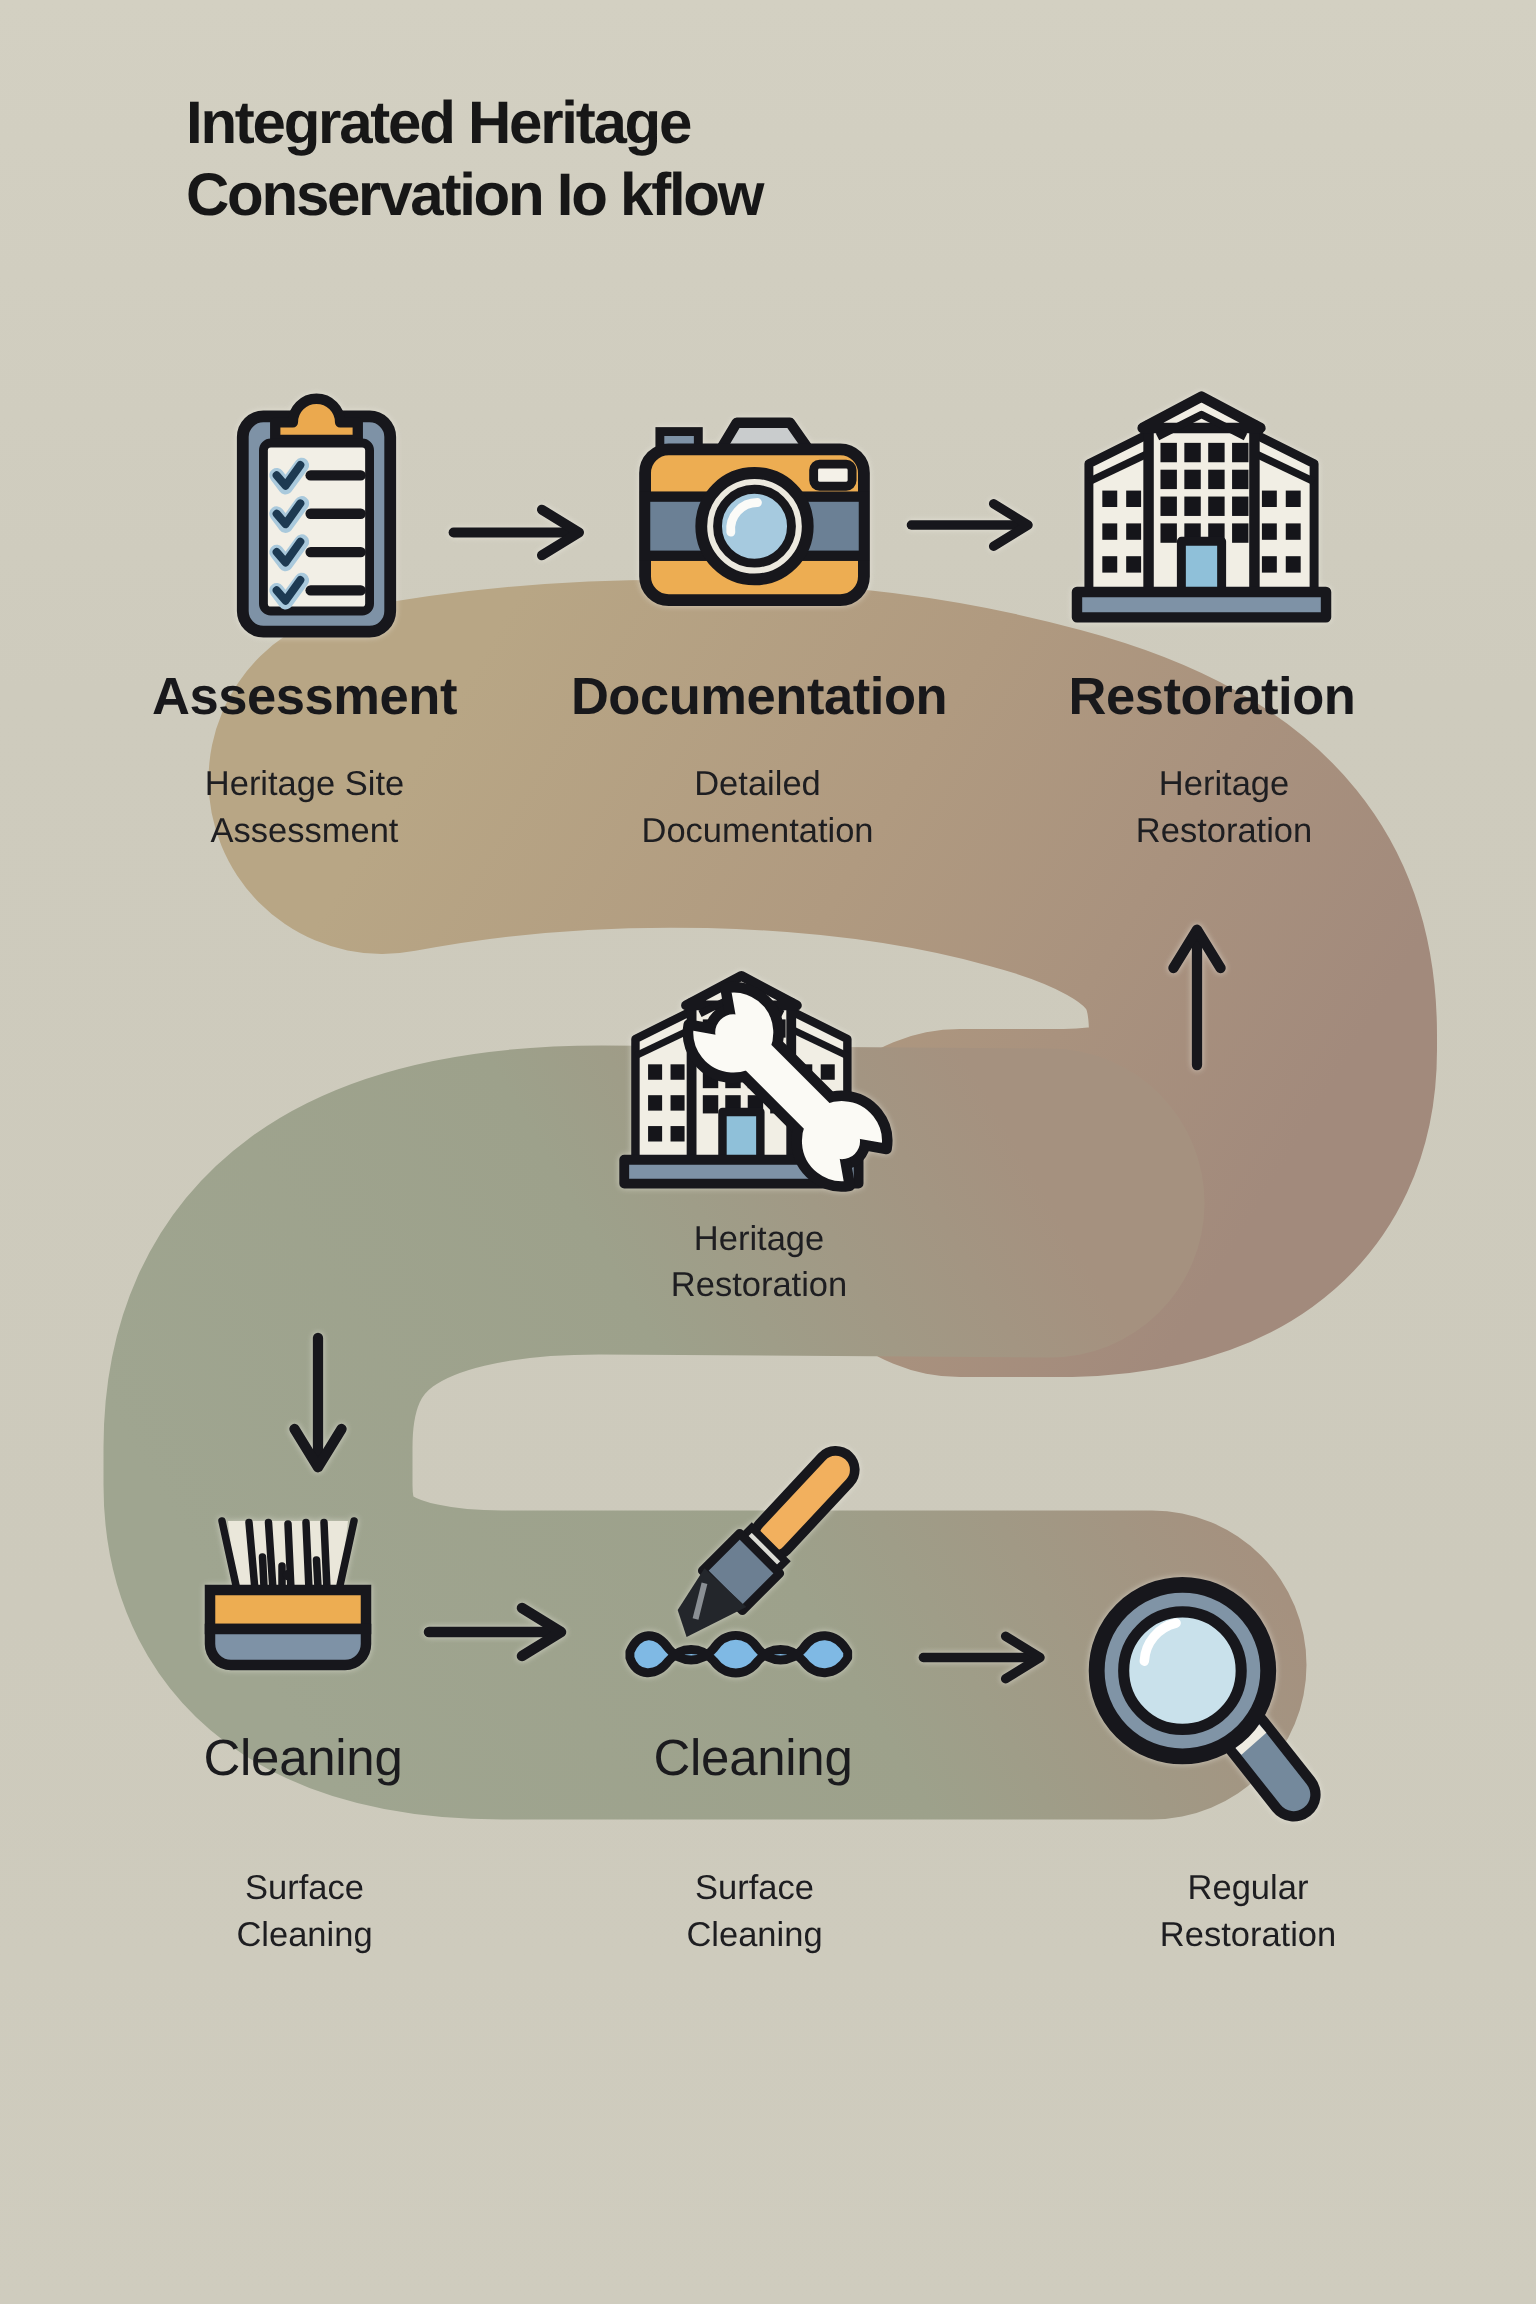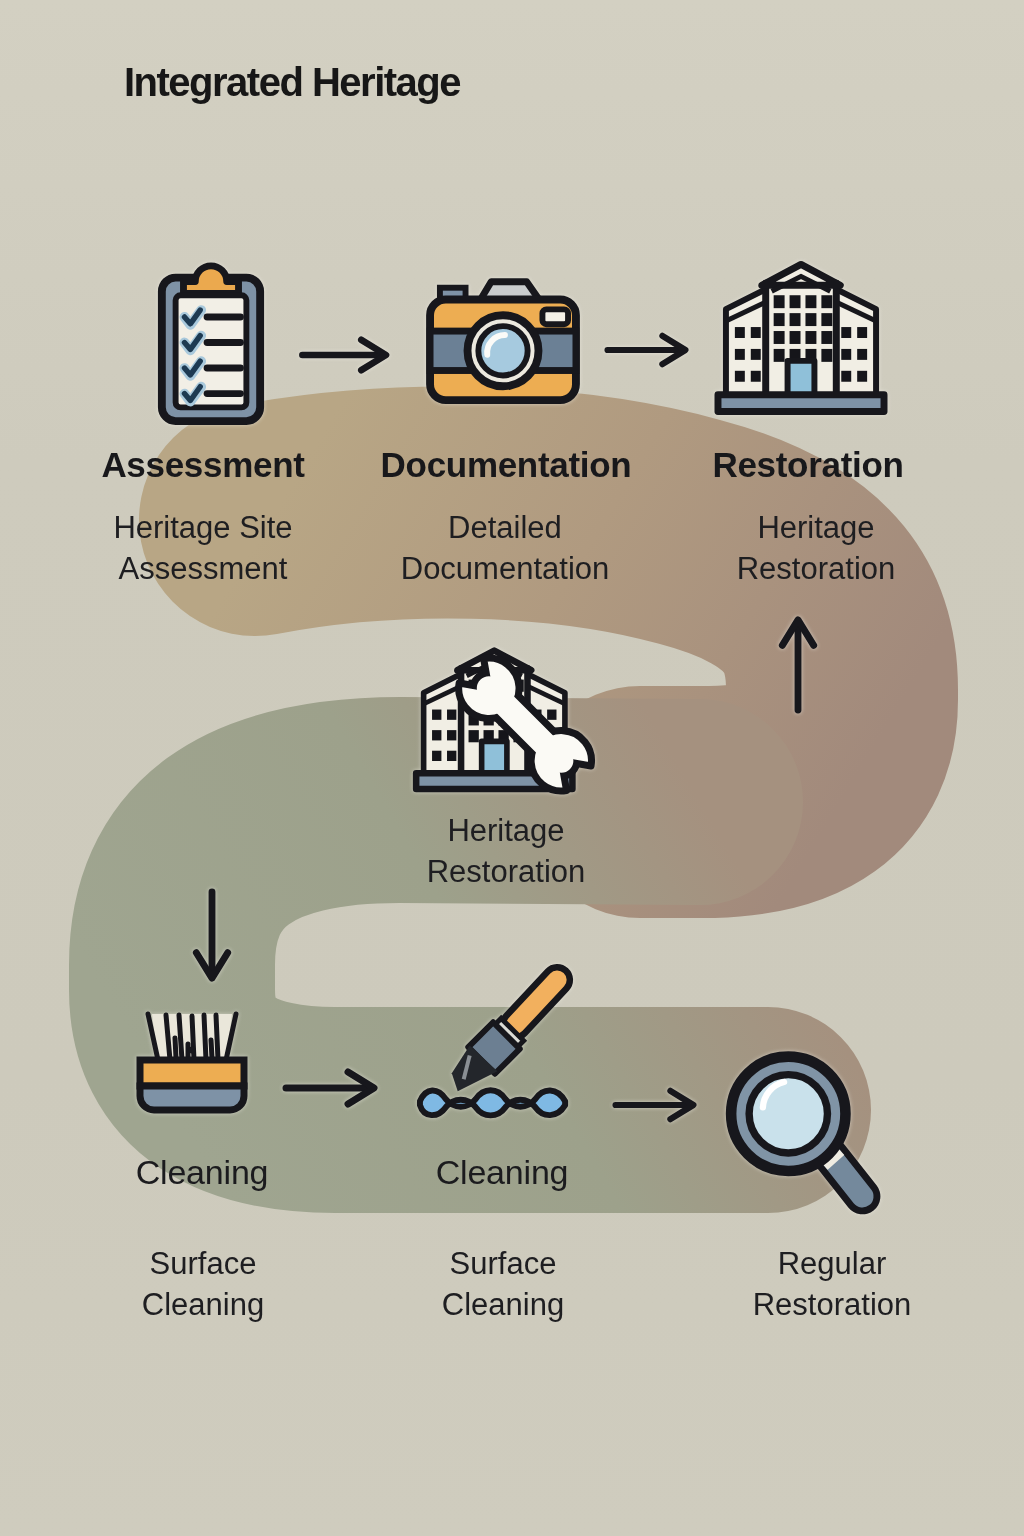--- a/index.html
+++ b/index.html
@@ -20,21 +20,21 @@
   .heading {
     position:absolute; transform:translateX(-50%);
     font-size:35px; font-weight:700; letter-spacing:-0.3px; white-space:nowrap; color:#18181b;
   }
   .heading2 {
     position:absolute; transform:translateX(-50%);
     font-size:34px; font-weight:500; letter-spacing:-0.2px; white-space:nowrap; color:#1b1b1e;
   }
   .sublabel {
     position:absolute; transform:translateX(-50%);
-    font-size:31px; font-weight:500; text-align:center; line-height:1.33; white-space:nowrap; color:#1e1e21;
+    font-size:23px; font-weight:500; text-align:center; line-height:1.33; white-space:nowrap; color:#1e1e21;
   }
 </style>
 </head>
 <body>
 
 <div class="canvas">
 
   <svg width="0" height="0" style="position:absolute" aria-hidden="true">
     <defs>
       <g id="bldg" stroke-linejoin="round">
@@ -91,20 +91,21 @@
         <stop offset="0.45" stop-color="#9da18b"></stop>
         <stop offset="1" stop-color="#9fa590"></stop>
       </linearGradient>
     </defs>
     <path d="M255 520 C390 494 560 496 690 532 C818 566 842 625 842 690 L842 700 C842 772 792 800 712 802 L640 802" fill="none" stroke="url(#gradA)" stroke-width="232" stroke-linecap="round" stroke-linejoin="round"></path>
     <path d="M700 802 L400 800 C245 800 172 855 172 965 L172 990 C172 1078 240 1110 335 1110 L768 1110" fill="none" stroke="url(#gradB)" stroke-width="206" stroke-linecap="round" stroke-linejoin="round"></path>
   </svg>
 
   <div class="title">
     <div>Integrated Heritage</div>
+    <div>Conservation Io kflow</div>
   </div>
 
   <div class="icon" style="left:152px; top:256px; width:118px; height:172px">
     <svg width="118" height="172" viewBox="0 0 120 175">
       <rect x="10" y="22" width="100" height="146" rx="14" fill="#7e92a6" stroke="#17171c" stroke-width="8"></rect>
       <path d="M32 38 L32 26 L44 26 A16 16 0 0 1 76 26 L88 26 L88 38 Z" fill="#eba94e" stroke="#17171c" stroke-width="7" stroke-linejoin="round"></path>
       <rect x="24" y="40" width="72" height="114" rx="5" fill="#f2efe6" stroke="#17171c" stroke-width="6"></rect>
       <g>
         <polyline points="33,62 39,70 50,55" fill="none" stroke="#a9c9dc" stroke-width="10" stroke-linecap="round" stroke-linejoin="round"></polyline>
         <polyline points="33,62 39,69 49,55" fill="none" stroke="#1d3a52" stroke-width="5.5" stroke-linecap="round" stroke-linejoin="round"></polyline>

